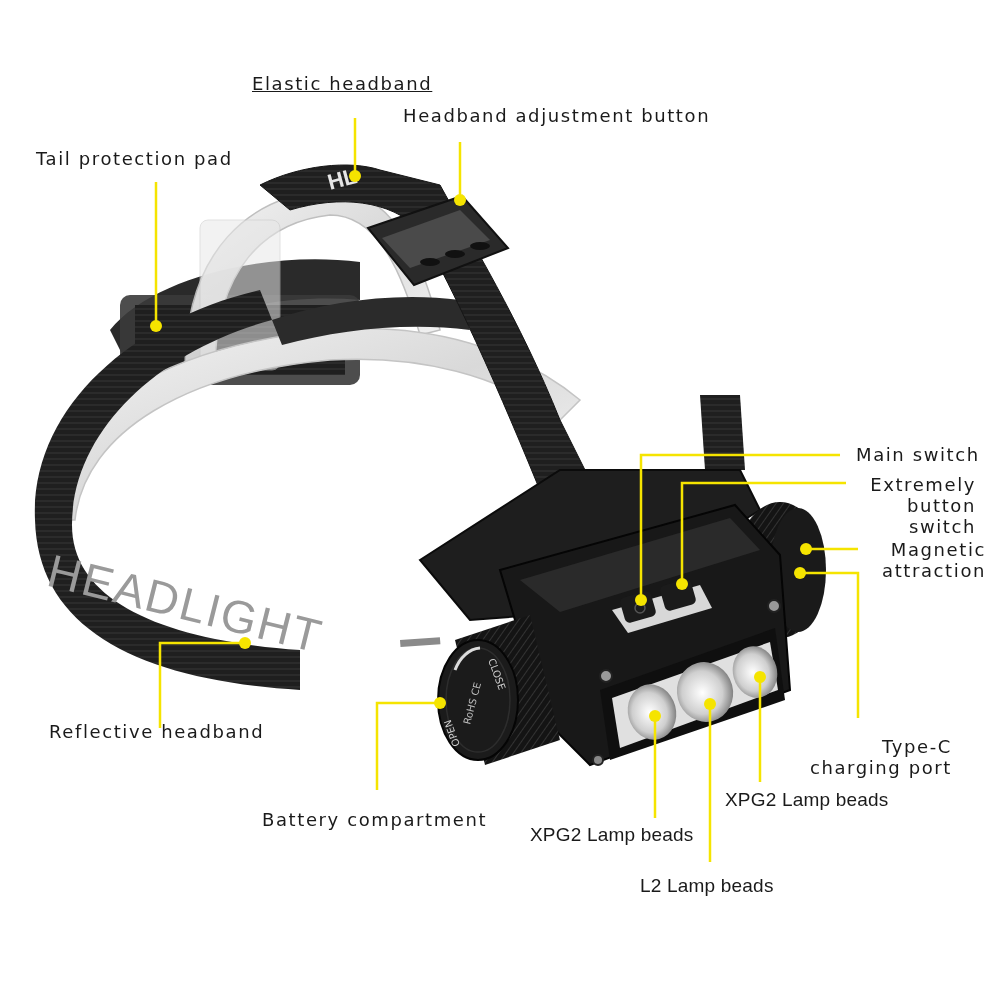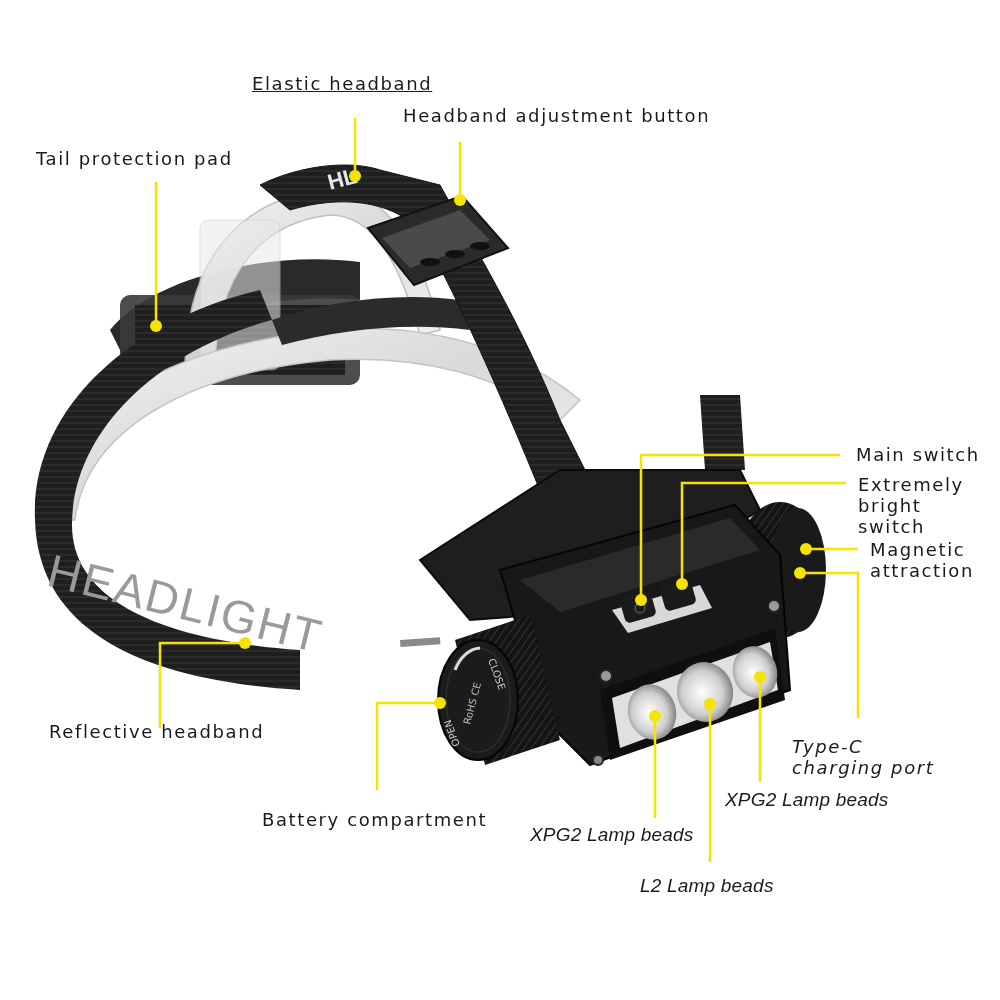--- a/index.html
+++ b/index.html
@@ -1,21 +1,21 @@
 <!DOCTYPE html>
 <html><head>
 <meta charset="utf-8">
 <style>
   html, body { margin:0; padding:0; background:#ffffff; }
   #stage { position:relative; width:1000px; height:1000px; overflow:hidden; background:#ffffff;
            font-family:"DejaVu Sans","Liberation Sans",sans-serif; color:#1a1a1a; }
   svg.art { position:absolute; left:0; top:0; }
   .label { position:absolute; font-size:18px; letter-spacing:1.6px; line-height:21px; white-space:nowrap; color:#1a1a1a; }
-  .label.c { text-align:left; }
-  .label.tight { letter-spacing:0.2px; font-family:"Liberation Sans",sans-serif; font-size:19px;font-style:italic; }
+  .label.c { text-align:right; }
+  .label.tight { letter-spacing:0.2px; font-family:"Liberation Sans",sans-serif; font-size:19px; }
 </style>
 </head>
 <body>
 
 <div id="stage">
 
   <svg class="art" width="1000" height="1000" viewBox="0 0 1000 1000">
     <defs>
       <pattern id="weave" width="6" height="6" patternUnits="userSpaceOnUse">
         <rect width="6" height="6" fill="#1f1f1f"></rect>
@@ -131,29 +131,29 @@
       <circle cx="710" cy="704" r="6"></circle>
     </g>
   </svg>
 
   <div class="label" style="left:252px;top:73px;text-decoration:underline;">Elastic headband</div>
   <div class="label" style="left:403px;top:105px;">Headband adjustment button</div>
   <div class="label" style="left:36px;top:148px;">Tail protection pad</div>
   <div class="label" style="left:856px;top:444px;">Main switch</div>
   <div class="label c" style="left:858px;top:474px;width:118px;">
     <div>Extremely</div>
-    <div>bright</div>
+    <div>button</div>
     <div>switch</div>
   </div>
   <div class="label c" style="left:870px;top:539px;width:116px;">
     <div>Magnetic</div>
     <div>attraction</div>
   </div>
   <div class="label" style="left:49px;top:721px;">Reflective headband</div>
-  <div class="label c" style="left:792px;top:736px;width:160px;font-style:italic;">
+  <div class="label c" style="left:792px;top:736px;width:160px;">
     <div>Type-C</div>
     <div>charging port</div>
   </div>
   <div class="label" style="left:262px;top:809px;">Battery compartment</div>
   <div class="label tight" style="left:725px;top:789px;">XPG2 Lamp beads</div>
   <div class="label tight" style="left:530px;top:824px;">XPG2 Lamp beads</div>
   <div class="label tight" style="left:640px;top:875px;">L2 Lamp beads</div>
 </div>
 
 </body></html>

